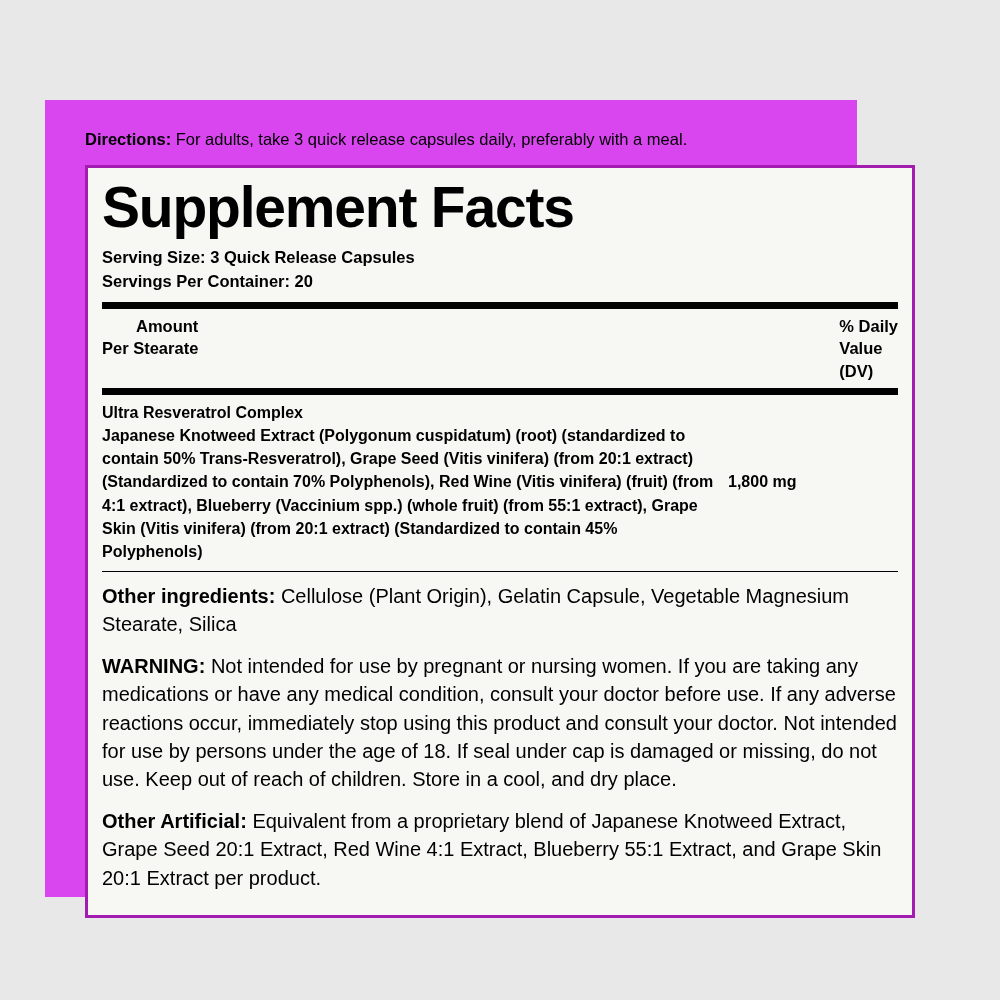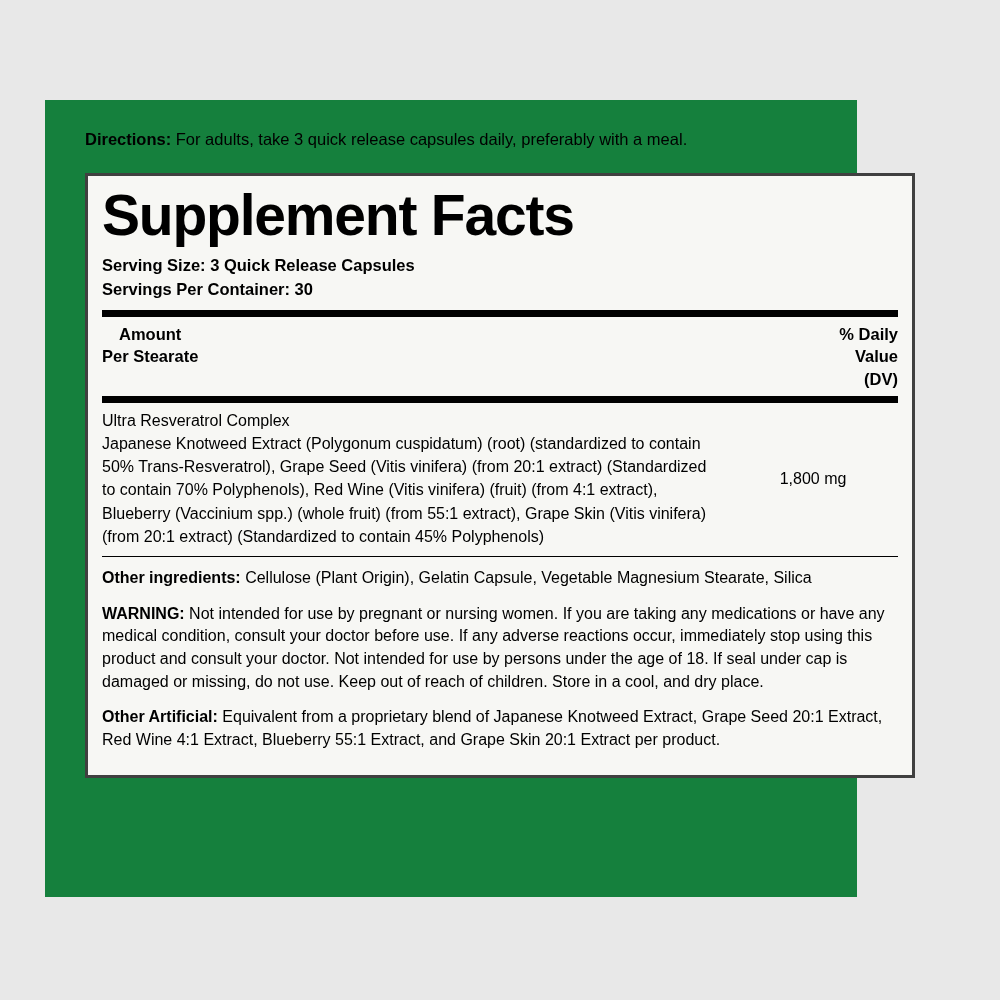--- a/index.html
+++ b/index.html
@@ -14,21 +14,21 @@
     color: #000;
     overflow: hidden;
   }
 
   .panel {
     position: absolute;
     left: 45px;
     top: 100px;
     width: 812px;
     height: 797px;
-    background: #15803d;
+    background: #d946ef;
   }
 
   .directions {
     position: absolute;
     left: 40px;
     top: 29px;
     width: 830px;
     font-size: 16.5px;
     line-height: 1.3;
     color: #000;
@@ -36,24 +36,23 @@
   .directions b {
     font-weight: bold;
   }
 
   .facts-box {
     position: absolute;
     left: 40px;
     top: 65px;
     width: 830px;
     background: #f7f7f4;
-    border: 3px solid #404040;
+    border: 3px solid #a21caf;
     box-sizing: border-box;
     padding: 0;
-    margin-top: 8px;
   }
 
   .facts-inner {
     padding: 6px 14px 10px 14px;
   }
 
   .facts-title {
     font-size: 57px;
     font-weight: bold;
     letter-spacing: -1.2px;
@@ -82,42 +81,43 @@
 
   .amount-row {
     display: flex;
     justify-content: space-between;
     align-items: flex-start;
     padding: 6px 0 6px 0;
     font-weight: bold;
     font-size: 16.5px;
     line-height: 1.35;
   }
-  .amount-left { text-align: center; }
-  .amount-right { text-align: right; }
+  .amount-left { text-align: right; }
+  .amount-right { }
 
   .ingredient-row {
     display: flex;
     justify-content: space-between;
     align-items: center;
     padding: 6px 0 8px 0;
     font-size: 16px;
     line-height: 1.45;
+    font-weight: bold;
   }
   .ingredient-text {
     width: 620px;
   }
   .ingredient-amount {
     width: 170px;
-    text-align: center;
+    text-align: left;
     font-size: 16px;
   }
 
   .other-block {
-    font-size: 16px;
+    font-size: 20px;
     line-height: 1.42;
     padding: 10px 0 0 0;
   }
   .other-block p {
     margin: 0 0 13px 0;
   }
   .other-block b { font-weight: bold; }
 
   .footer-note {
     position: absolute;
@@ -136,21 +136,21 @@
 
   <div class="directions">
     <b>Directions:</b><span> For adults, take 3 quick release capsules daily, preferably with a meal.</span>
   </div>
 
   <div class="facts-box">
     <div class="facts-inner">
       <div class="facts-title">Supplement Facts</div>
 
       <div class="serving-line">Serving Size: 3 Quick Release Capsules</div>
-      <div class="serving-line">Servings Per Container: 30</div>
+      <div class="serving-line">Servings Per Container: 20</div>
 
       <div class="rule-thick"></div>
 
       <div class="amount-row">
         <div class="amount-left">
           <div>Amount</div>
           <div>Per Stearate</div>
         </div>
         <div class="amount-right">
           <div>% Daily</div>

